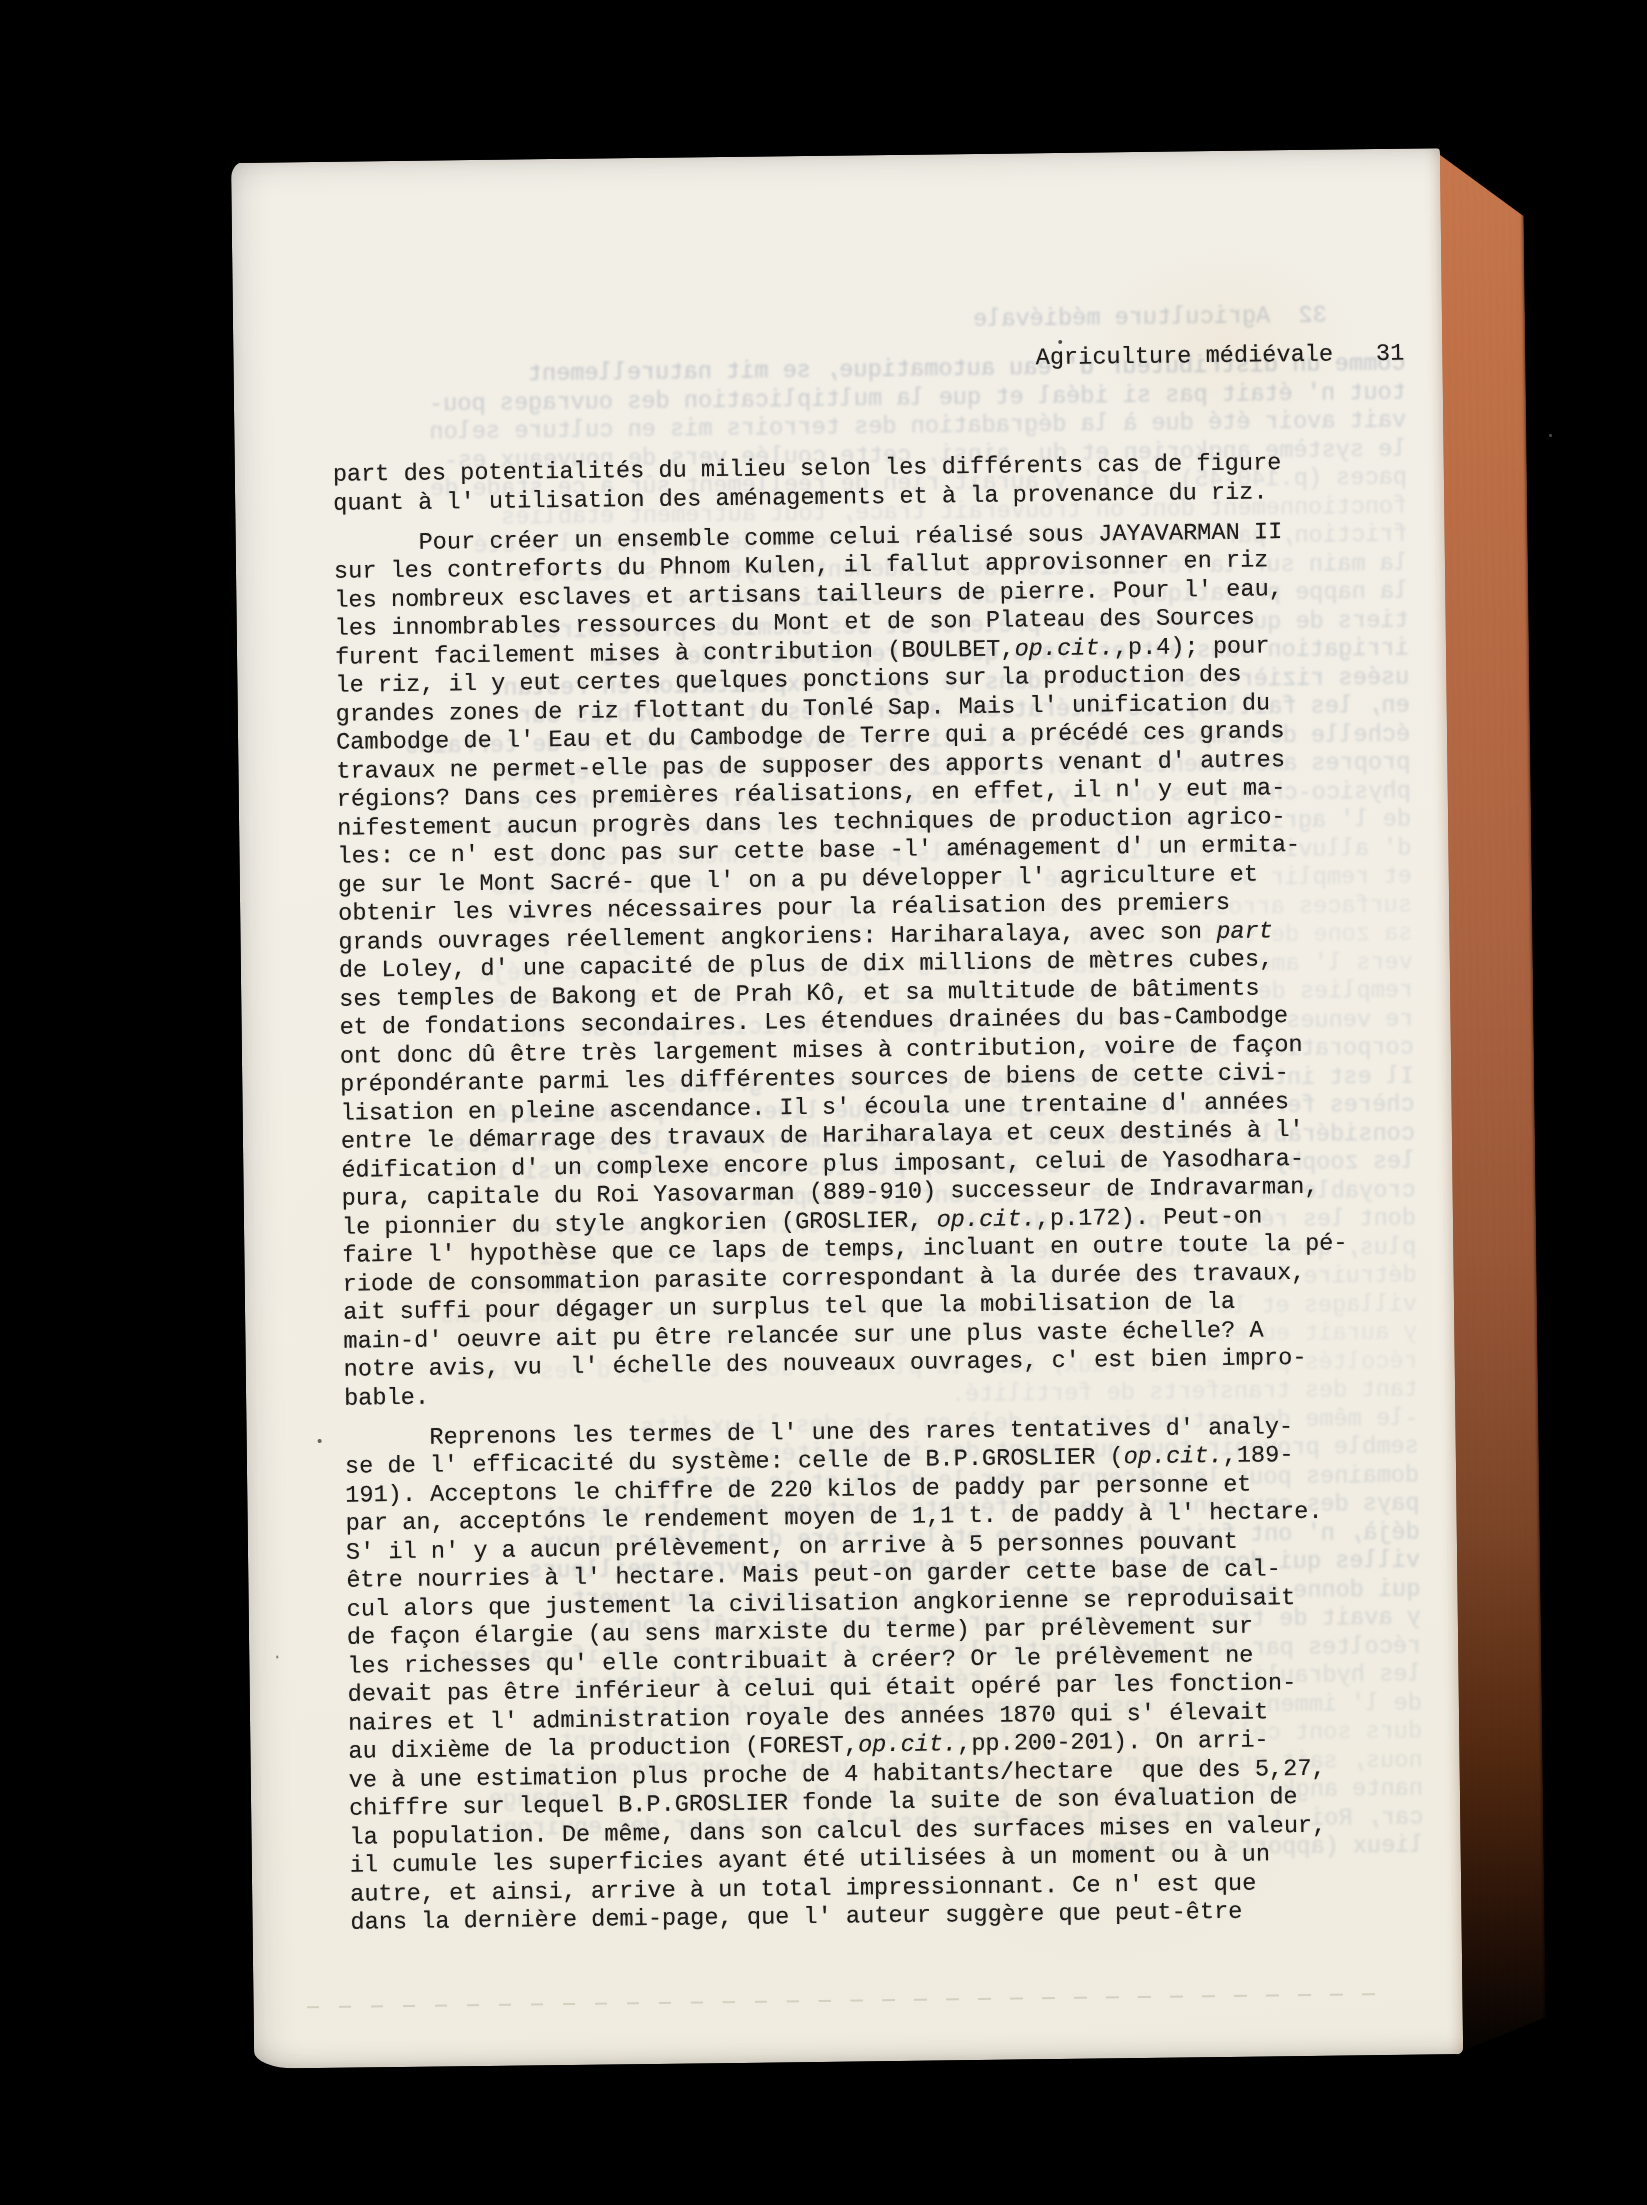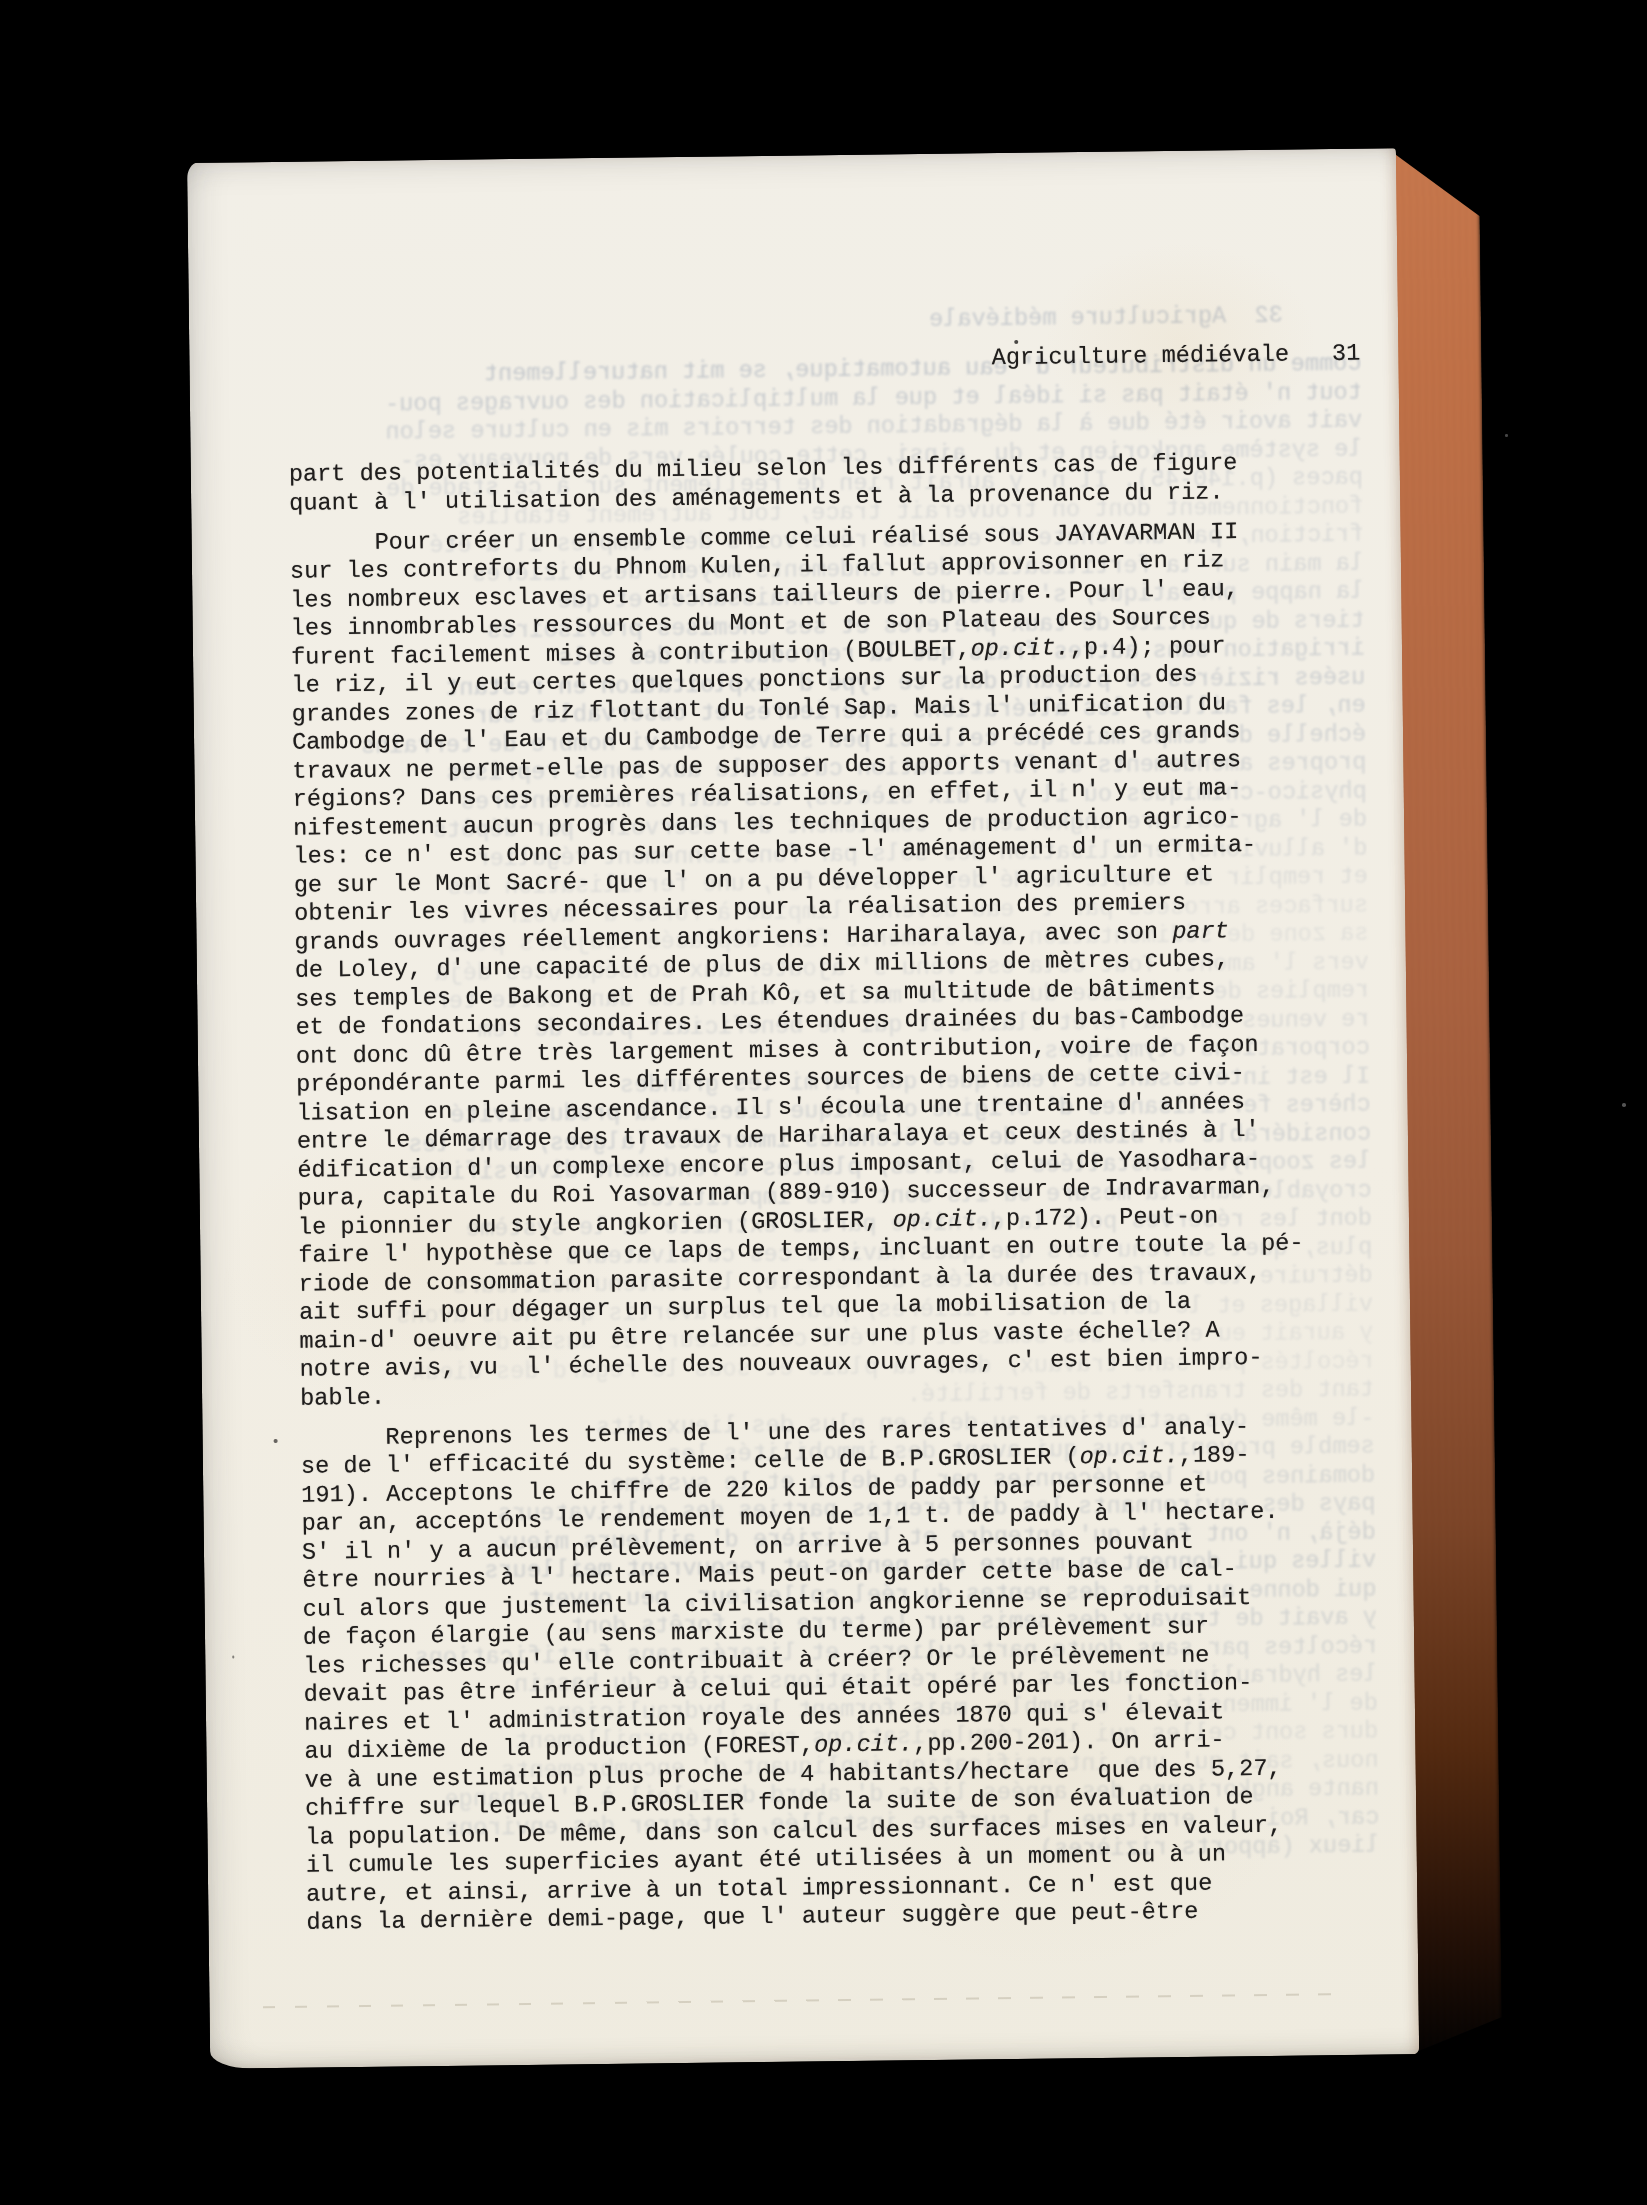--- a/index.html
+++ b/index.html
@@ -3,21 +3,21 @@
 <meta charset="utf-8">
 <style>
   html,body{margin:0;padding:0;}
   body{
     width:1648px;height:2206px;
     background:#000;
     overflow:hidden;
     position:relative;
     font-family:"Liberation Mono","DejaVu Sans Mono",monospace;
   }
-  .stage{position:absolute;inset:0;background:#000;}
+  .stage{position:absolute;inset:0;background:#000;margin-left:44px;}
 
   
   .dust{position:absolute;border-radius:50%;background:rgba(255,255,255,.55);}
   .dust.d1{left:1505px;top:434px;width:2.6px;height:2.6px;opacity:.5;}
   .dust.d2{left:1622px;top:1103px;width:3.5px;height:3.5px;opacity:.6;}
   .dust.d3{left:1457px;top:1067px;width:1.8px;height:1.8px;opacity:.4;}
 
   .book{
     position:absolute;left:187px;top:163px;width:1302px;height:1910px;
     transform:rotate(-0.7deg);transform-origin:0 0;

